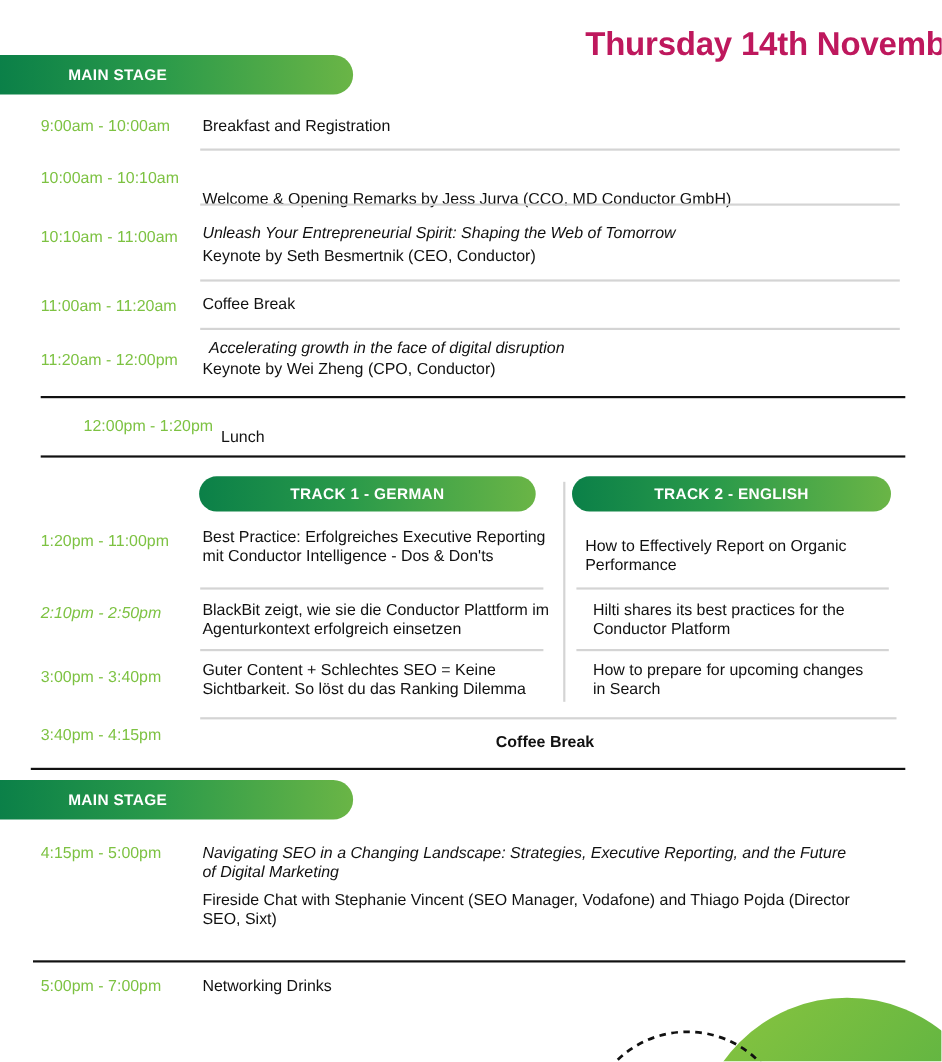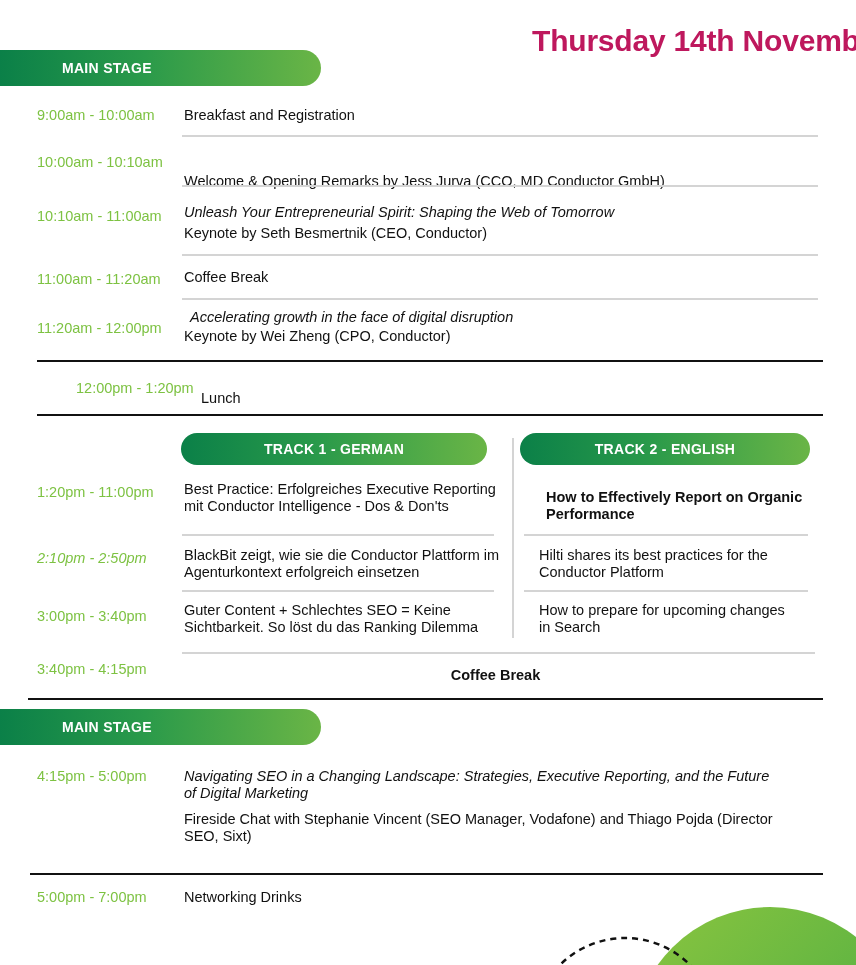--- a/index.html
+++ b/index.html
@@ -62,21 +62,21 @@
 <div class="abs pill track" style="left:181px;top:433px;width:306px;">
   <span>TRACK 1 - GERMAN</span>
 </div>
 <div class="abs pill track" style="left:520px;top:433px;width:290px;">
   <span>TRACK 2 - ENGLISH</span>
 </div>
 <div class="abs vline" style="left:512px;top:438px;height:200px;"></div>
 
 <div class="abs time" style="left:37px;top:484px;">1:20pm - 11:00pm</div>
 <div class="abs txt" style="left:184px;top:481px;width:320px;">Best Practice: Erfolgreiches Executive Reporting mit Conductor Intelligence - Dos &amp; Don'ts</div>
-<div class="abs txt" style="left:546px;top:489px;width:260px;font-weight:bold;">How to Effectively Report on Organic Performance</div>
+<div class="abs txt" style="left:532px;top:489px;width:260px;">How to Effectively Report on Organic Performance</div>
 <div class="abs gline" style="left:182px;top:534px;width:312px;"></div>
 <div class="abs gline" style="left:524px;top:534px;width:284px;"></div>
 
 <div class="abs time" style="left:37px;top:550px;font-style:italic;">2:10pm - 2:50pm</div>
 <div class="abs txt" style="left:184px;top:547px;width:320px;">BlackBit zeigt, wie sie die Conductor Plattform im Agenturkontext erfolgreich einsetzen</div>
 <div class="abs txt" style="left:539px;top:547px;width:260px;">Hilti shares its best practices for the Conductor Platform</div>
 <div class="abs gline" style="left:182px;top:590px;width:312px;"></div>
 <div class="abs gline" style="left:524px;top:590px;width:284px;"></div>
 
 <div class="abs time" style="left:37px;top:608px;">3:00pm - 3:40pm</div>

